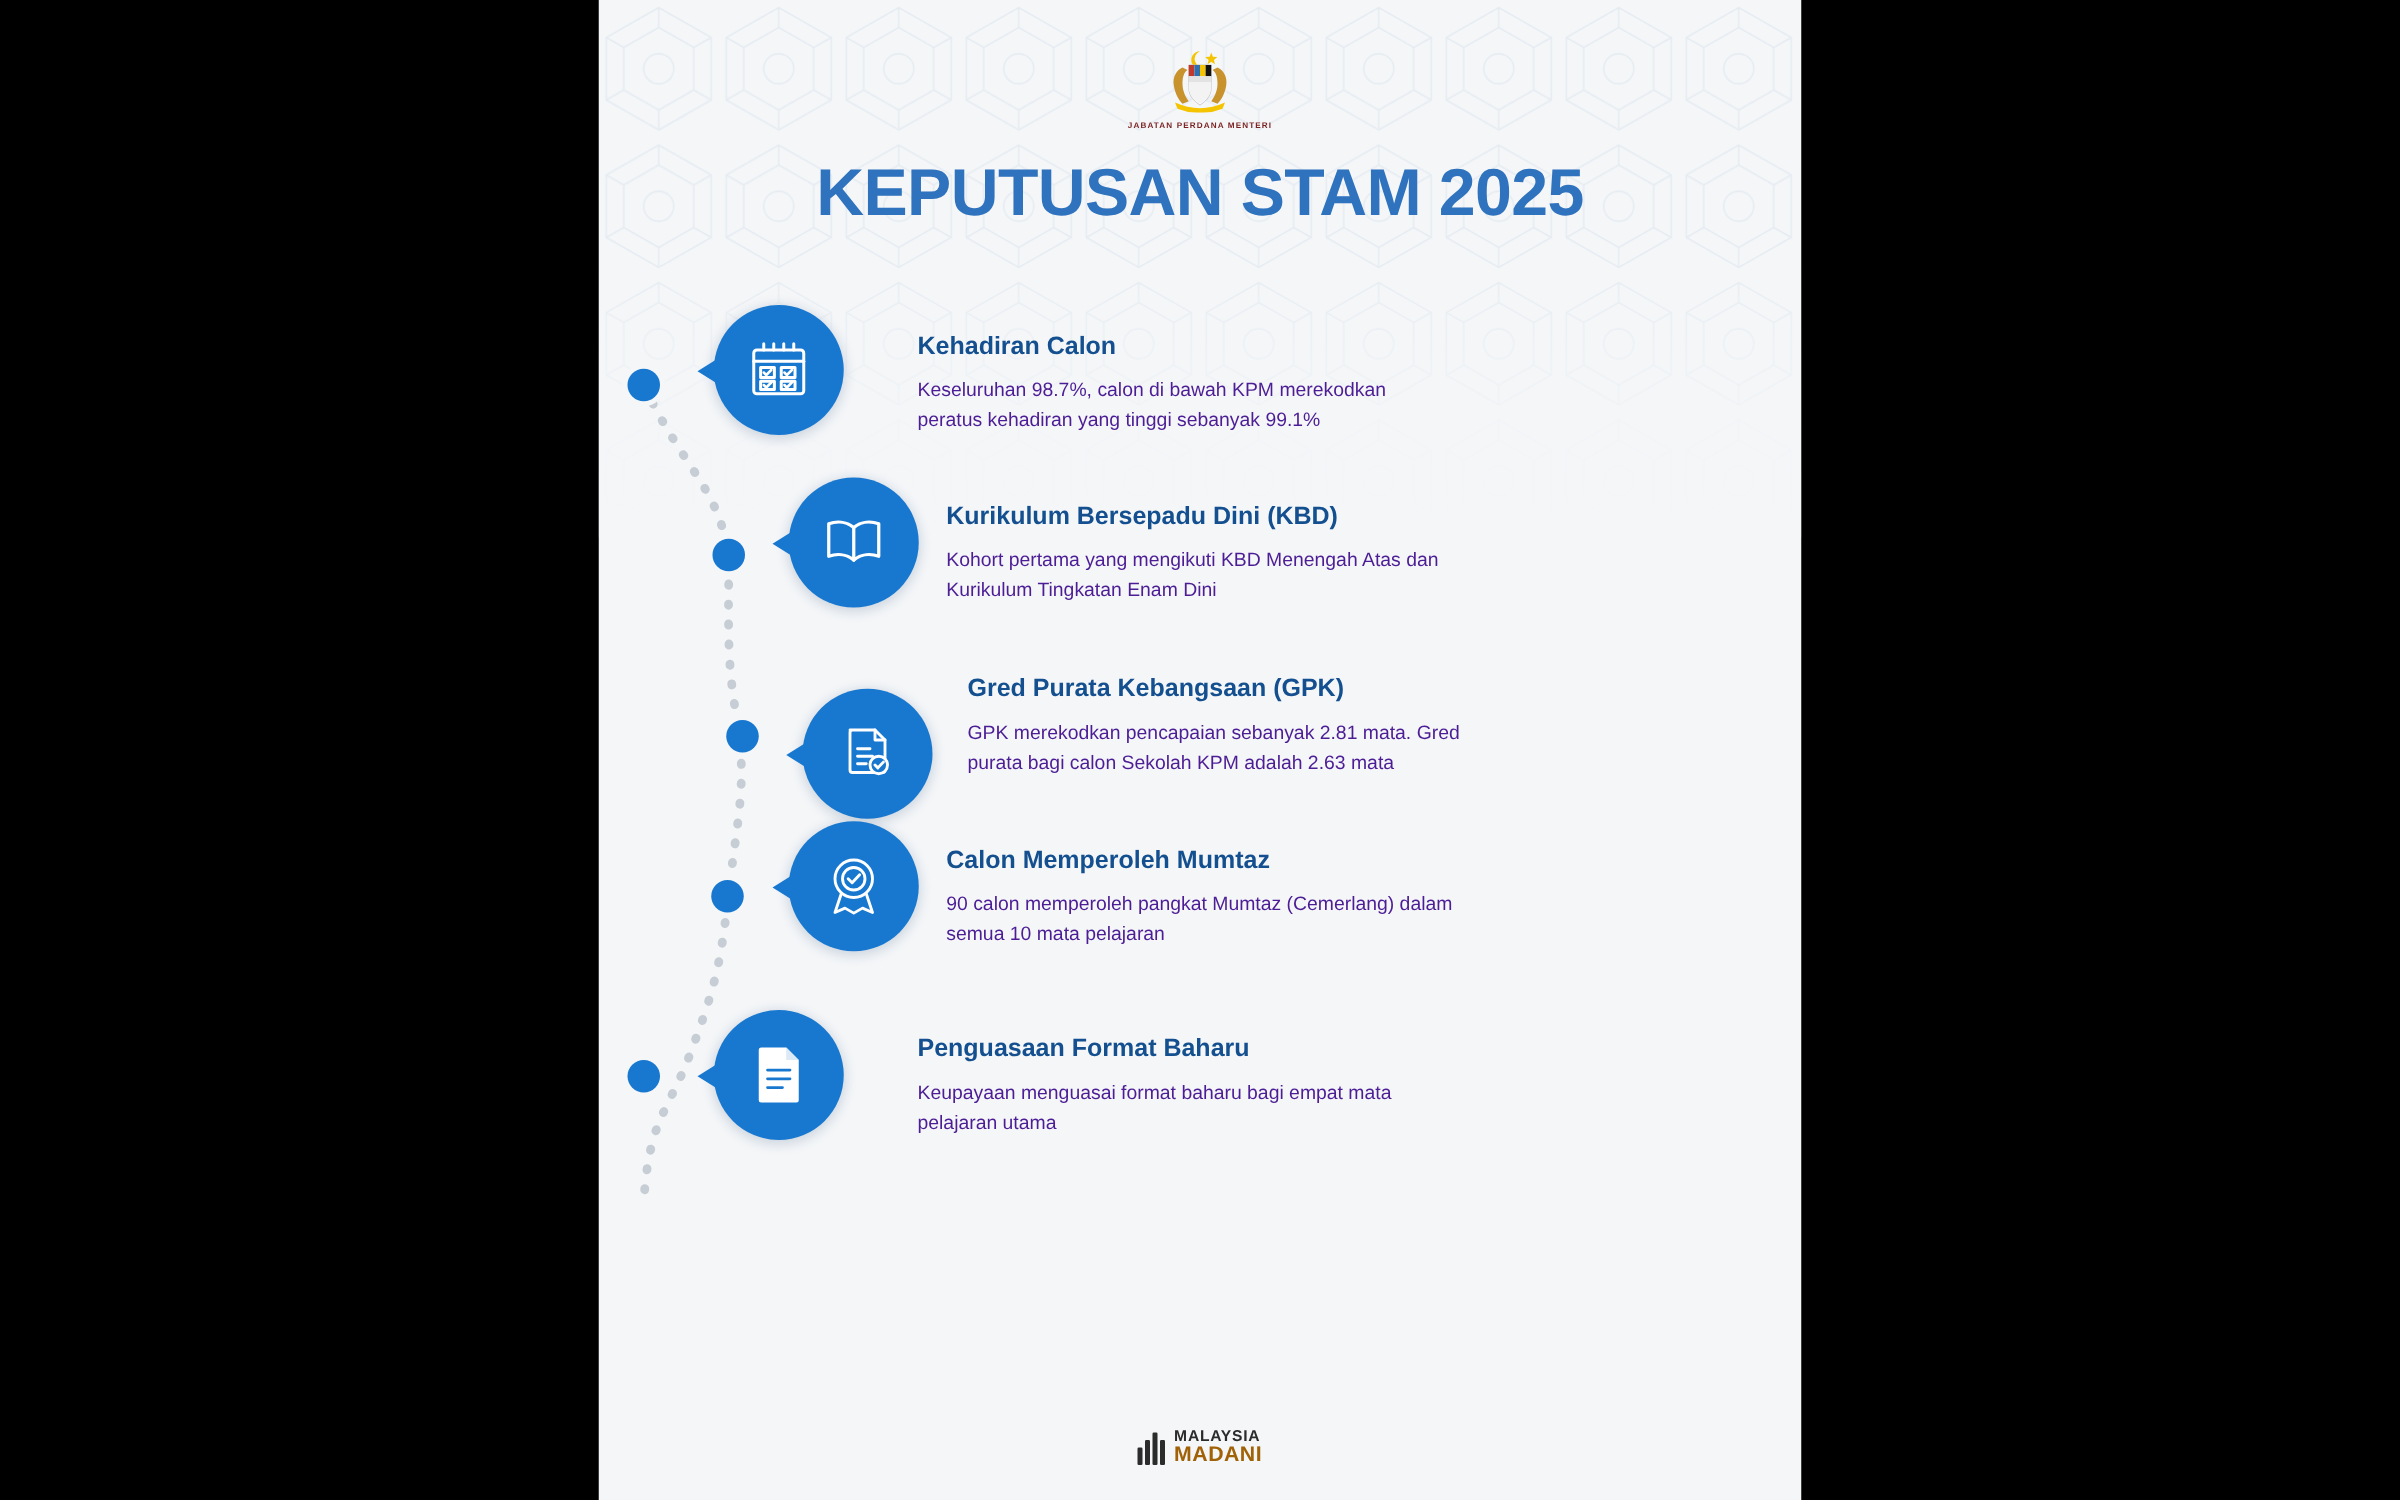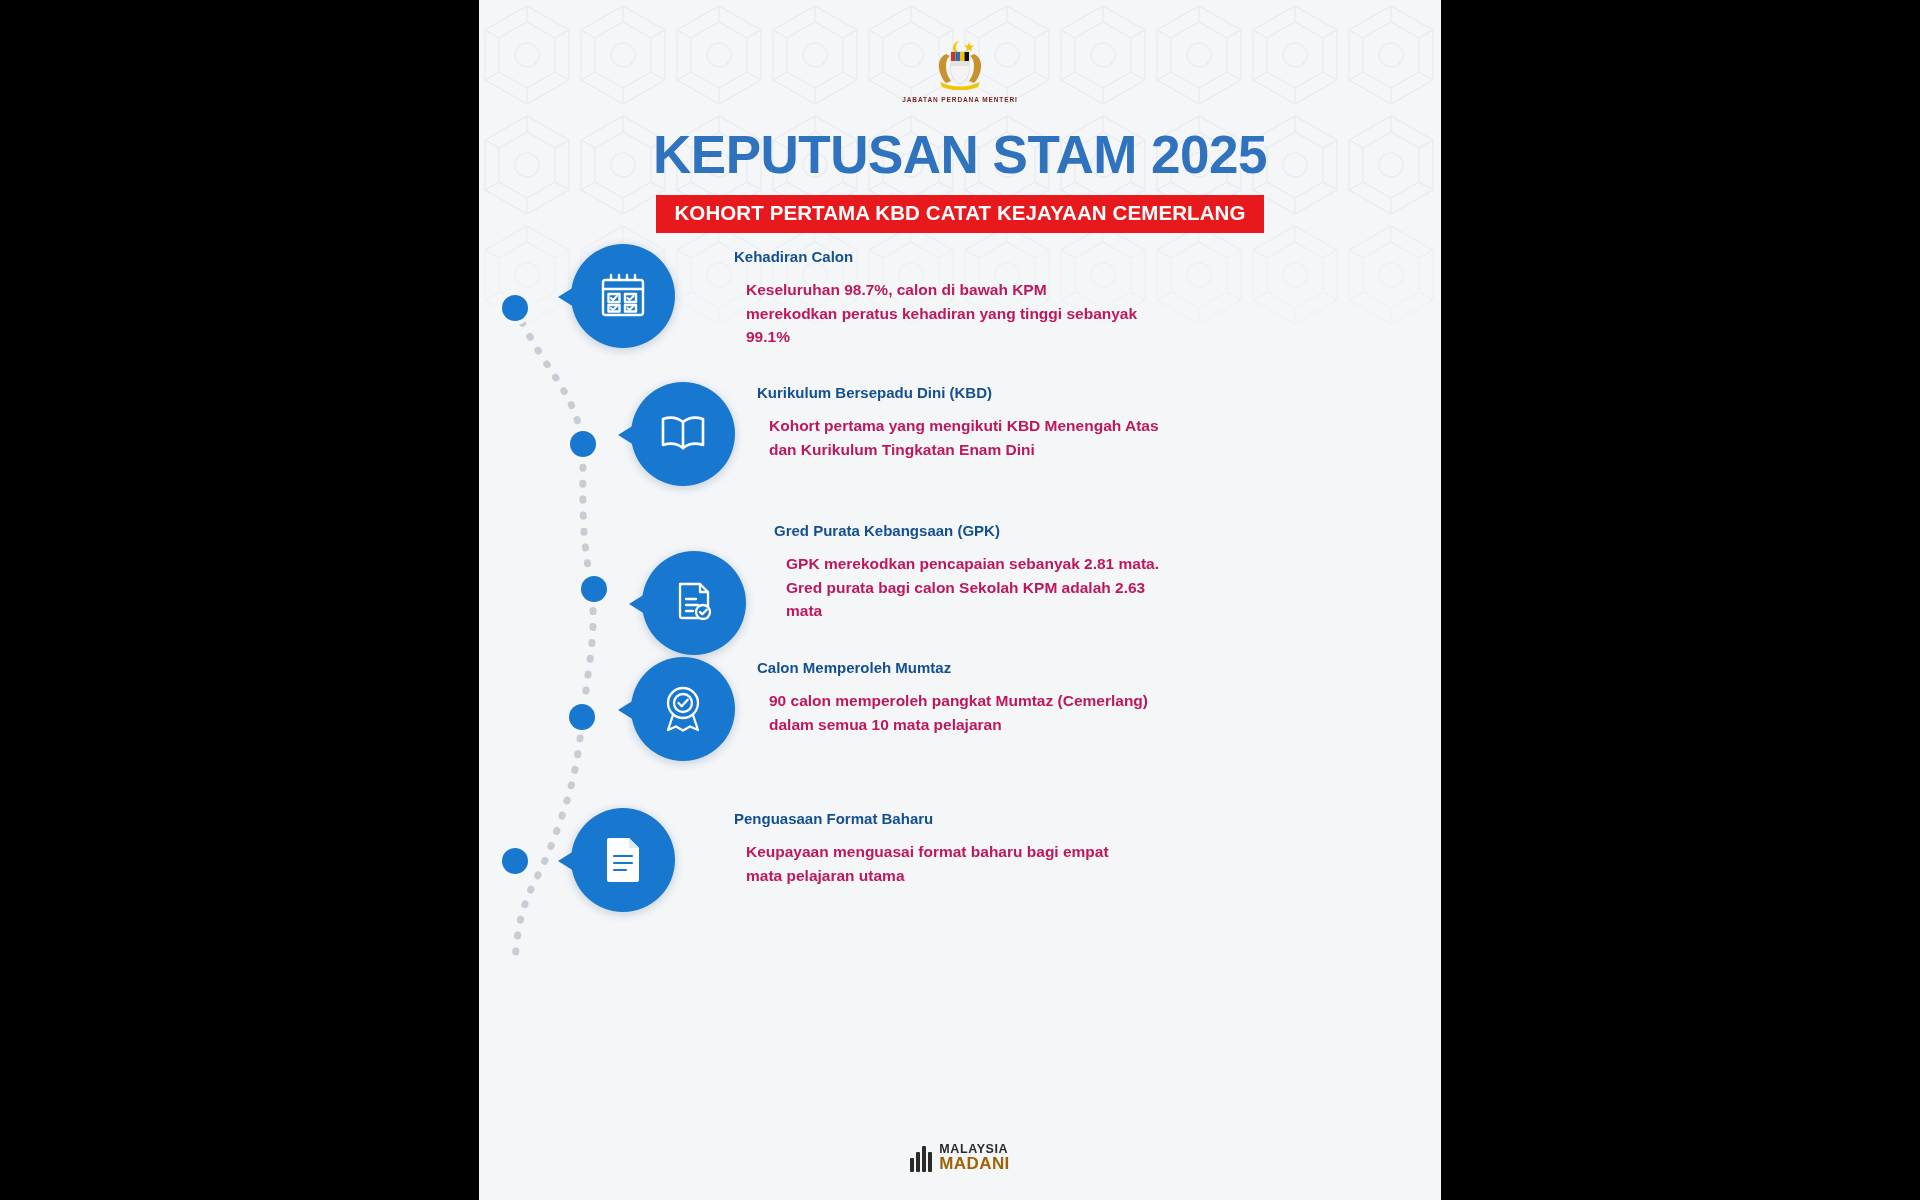--- a/index.html
+++ b/index.html
@@ -136,32 +136,32 @@
     border-bottom: 10px solid transparent;
     border-right: 16px solid #1878cf;
   }
   .bubble svg { display: block; }
 
   .text-col {
     position: absolute;
     width: 420px;
   }
   .item-title {
-    font-size: 15px;
+    font-size: 20px;
     font-weight: bold;
     color: #14508f;
-    margin: 0 0 12px 0;
+    margin: 17px 0 12px 0;
     line-height: 1.2;
   }
   .item-body {
     font-size: 15.5px;
-    color: #be185d;
+    color: #4c1d95;
     line-height: 1.52;
-    margin: 12px;
-    font-weight: bold;
+    margin: 0;
+    font-weight: normal;
   }
 
   
   #footer {
     position: absolute;
     left: 0;
     bottom: 28px;
     width: 962px;
     display: flex;
     align-items: flex-end;
@@ -238,21 +238,20 @@
           <path d="M23 28 h18 v4 c0 7 -6 11 -9 13 c-3-2 -9-6 -9-13z" fill="#f3f3f3"></path>
 
           <path d="M12 44 q20 9 40 0 l-2 5 q-18 7 -36 0z" fill="#f5c400"></path>
         </g>
       </svg>
       <div class="crest-caption">JABATAN PERDANA MENTERI</div>
     </div>
 
     <div id="title-wrap">
       <div id="main-title">KEPUTUSAN STAM 2025</div>
-      <div id="sub-banner">KOHORT PERTAMA KBD CATAT KEJAYAAN CEMERLANG</div>
     </div>
 
     <div id="timeline">
 
       <svg class="dotted-path" viewBox="0 0 962 830" xmlns="http://www.w3.org/2000/svg">
         <path d="M36 22 C 70 95, 105 110, 104 178
                  C 103 250, 106 260, 112 300
                  C 118 345, 110 375, 104 428
                  C 98 480, 95 500, 72 560
                  C 55 604, 40 610, 36 676" fill="none" stroke="#c6cdd4" stroke-width="7" stroke-linecap="round" stroke-dasharray="1 15"></path>

